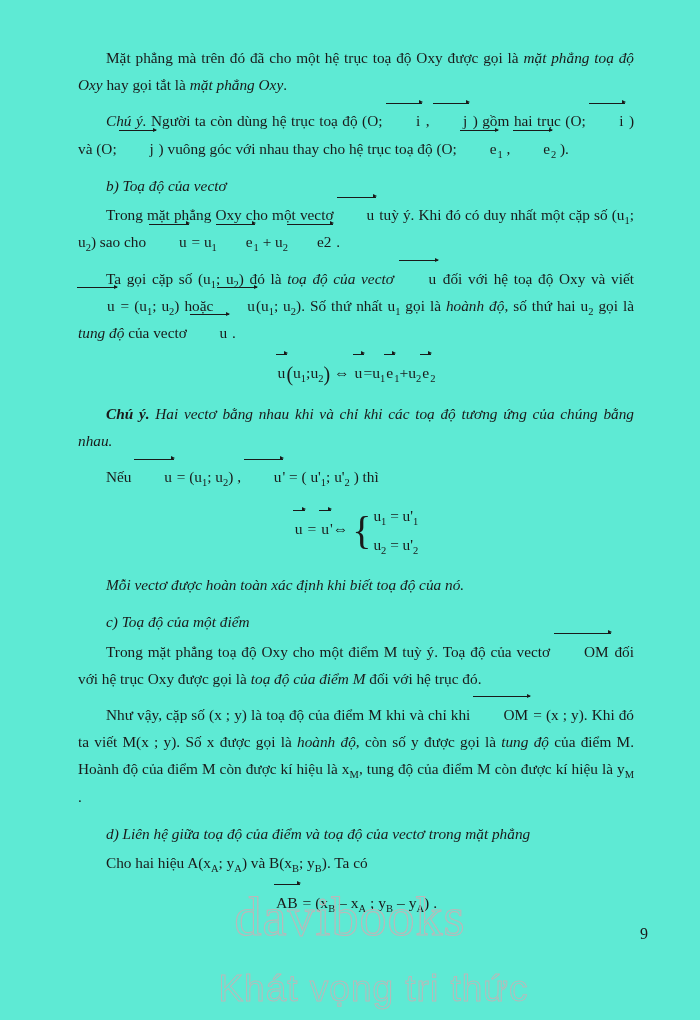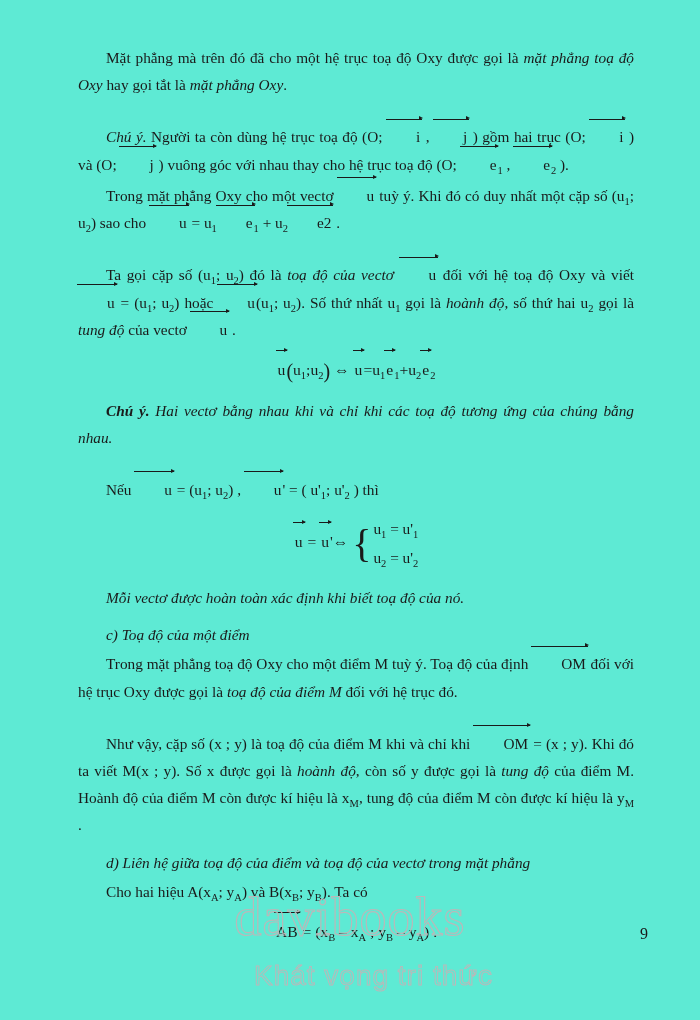--- a/index.html
+++ b/index.html
@@ -92,45 +92,45 @@
     line-height: 0.85;
     font-family: "Liberation Serif", serif;
     margin-right: 2px;
   }
   .cases {
     display: inline-block;
     text-align: right;
     font-size: 15.3px;
     line-height: 1.85;
   }
-  .para-space { margin-top: 25px; }
+  .para-space { margin-top: 9px; }
 
   
   .watermark {
     position: absolute;
     left: 0;
     top: 890px;
     width: 700px;
     text-align: center;
     pointer-events: none;
   }
   .wm-main {
     font-family: "Liberation Serif", serif;
     font-size: 54px;
     letter-spacing: 1px;
     color: transparent;
     -webkit-text-stroke: 1.2px #b9b9b9;
     line-height: 1;
   }
   .wm-sub {
     font-family: "Liberation Sans", sans-serif;
-    font-size: 28px;
+    font-size: 37px;
     color: transparent;
     -webkit-text-stroke: 1px #b9b9b9;
-    margin-top: 16px;
+    margin-top: 24px;
     letter-spacing: 1px;
     padding-left: 47px;
   }
   .page-number {
     position: absolute;
     right: 52px;
     top: 925px;
     font-size: 16px;
     font-family: "Liberation Serif", serif;
   }
@@ -138,20 +138,21 @@
 </head>
 <body>
 
 <div class="page">
   <div class="content">
 
     <p class="indent"><span>Mặt phẳng mà trên đó đã cho một hệ trục toạ độ Oxy được gọi là </span><span class="it">mặt phẳng toạ độ Oxy</span><span> hay gọi tắt là </span><span class="it">mặt phẳng Oxy</span><span>.</span></p>
 
     <p class="indent para-space"><span class="it">Chú ý.</span><span> Người ta còn dùng hệ trục toạ độ (O; </span><span class="vec">i</span><span> , </span><span class="vec">j</span><span> ) gồm hai trục (O; </span><span class="vec">i</span><span> ) và (O; </span><span class="vec">j</span><span> ) vuông góc với nhau thay cho hệ trục toạ độ (O; </span><span class="vec">e</span><span class="sub">1</span><span> , </span><span class="vec">e</span><span class="sub">2</span><span> ).</span></p>
 
+    <p class="heading">b) Toạ độ của vectơ</p>
 
     <p class="indent"><span>Trong mặt phẳng Oxy cho một vectơ </span><span class="vec">u</span><span> tuỳ ý. Khi đó có duy nhất một cặp số (u</span><span class="sub">1</span><span>; u</span><span class="sub">2</span><span>) sao cho </span><span class="vec">u</span><span> = u</span><span class="sub">1</span><span class="vec">e</span><span class="sub">1</span><span> + u</span><span class="sub">2</span><span class="vec">e2</span><span> .</span></p>
 
     <p class="indent para-space"><span>Ta gọi cặp số (u</span><span class="sub">1</span><span>; u</span><span class="sub">2</span><span>) đó là </span><span class="it">toạ độ của vectơ</span> <span class="vec">u</span><span> đối với hệ toạ độ Oxy và viết </span><span class="vec">u</span><span> = (u</span><span class="sub">1</span><span>; u</span><span class="sub">2</span><span>) hoặc </span><span class="vec">u</span><span>(u</span><span class="sub">1</span><span>; u</span><span class="sub">2</span><span>). Số thứ nhất u</span><span class="sub">1</span><span> gọi là </span><span class="it">hoành độ</span><span>, số thứ hai u</span><span class="sub">2</span><span> gọi là </span><span class="it">tung độ</span><span> của vectơ </span><span class="vec">u</span><span> .</span></p>
 
     <div class="eq">
       <span class="vec">u</span><span class="eq-big">(</span><span>u</span><span class="sub">1</span><span>;</span><span>u</span><span class="sub">2</span><span class="eq-big">)</span> <span>⇔</span> <span class="vec">u</span><span>=</span><span>u</span><span class="sub">1</span><span class="vec">e</span><span class="sub">1</span><span>+</span><span>u</span><span class="sub">2</span><span class="vec">e</span><span class="sub">2</span>
     </div>
 
     <p class="indent"><span class="bold-it">Chú ý.</span><span class="it">  Hai vectơ bằng nhau khi và chỉ khi các toạ độ tương ứng của chúng bằng nhau.</span></p>
@@ -166,21 +167,21 @@
           <div><span>u</span><span class="sub">1</span><span> = u'</span><span class="sub">1</span></div>
           <div><span>u</span><span class="sub">2</span><span> = u'</span><span class="sub">2</span></div>
         </span>
       </span>
     </div>
 
     <p class="indent it">Mỗi vectơ được hoàn toàn xác định khi biết toạ độ của nó.</p>
 
     <p class="heading">c) Toạ độ của một điểm</p>
 
-    <p class="indent"><span>Trong mặt phẳng toạ độ Oxy cho một điểm M tuỳ ý. Toạ độ của định </span><span class="vec">OM</span><span> đối với hệ trục Oxy được gọi là </span><span class="it">toạ độ của điểm M</span><span> đối với hệ trục đó.</span></p>
+    <p class="indent"><span>Trong mặt phẳng toạ độ Oxy cho một điểm M tuỳ ý. Toạ độ của vectơ </span><span class="vec">OM</span><span> đối với hệ trục Oxy được gọi là </span><span class="it">toạ độ của điểm M</span><span> đối với hệ trục đó.</span></p>
 
     <p class="indent para-space"><span>Như vậy, cặp số (x ; y) là toạ độ của điểm M khi và chỉ khi </span><span class="vec">OM</span><span> = (x ; y). Khi đó ta viết M(x ; y). Số x được gọi là </span><span class="it">hoành độ</span><span>, còn số y được gọi là </span><span class="it">tung độ</span><span> của điểm M. Hoành độ của điểm M còn được kí hiệu là  x</span><span class="sub">M</span><span>, tung độ của điểm M còn được kí hiệu là y</span><span class="sub">M</span><span> .</span></p>
 
     <p class="heading">d) Liên hệ giữa toạ độ của điểm và toạ độ của vectơ trong mặt phẳng</p>
 
     <p class="indent"><span>Cho hai hiệu A(x</span><span class="sub">A</span><span>; y</span><span class="sub">A</span><span>) và B(x</span><span class="sub">B</span><span>; y</span><span class="sub">B</span><span>). Ta có</span></p>
 
     <div class="eq">
       <span class="vec">AB</span><span> = (x</span><span class="sub">B</span><span> – x</span><span class="sub">A</span><span> ; y</span><span class="sub">B</span><span> – y</span><span class="sub">A</span><span>) .</span>
     </div>

